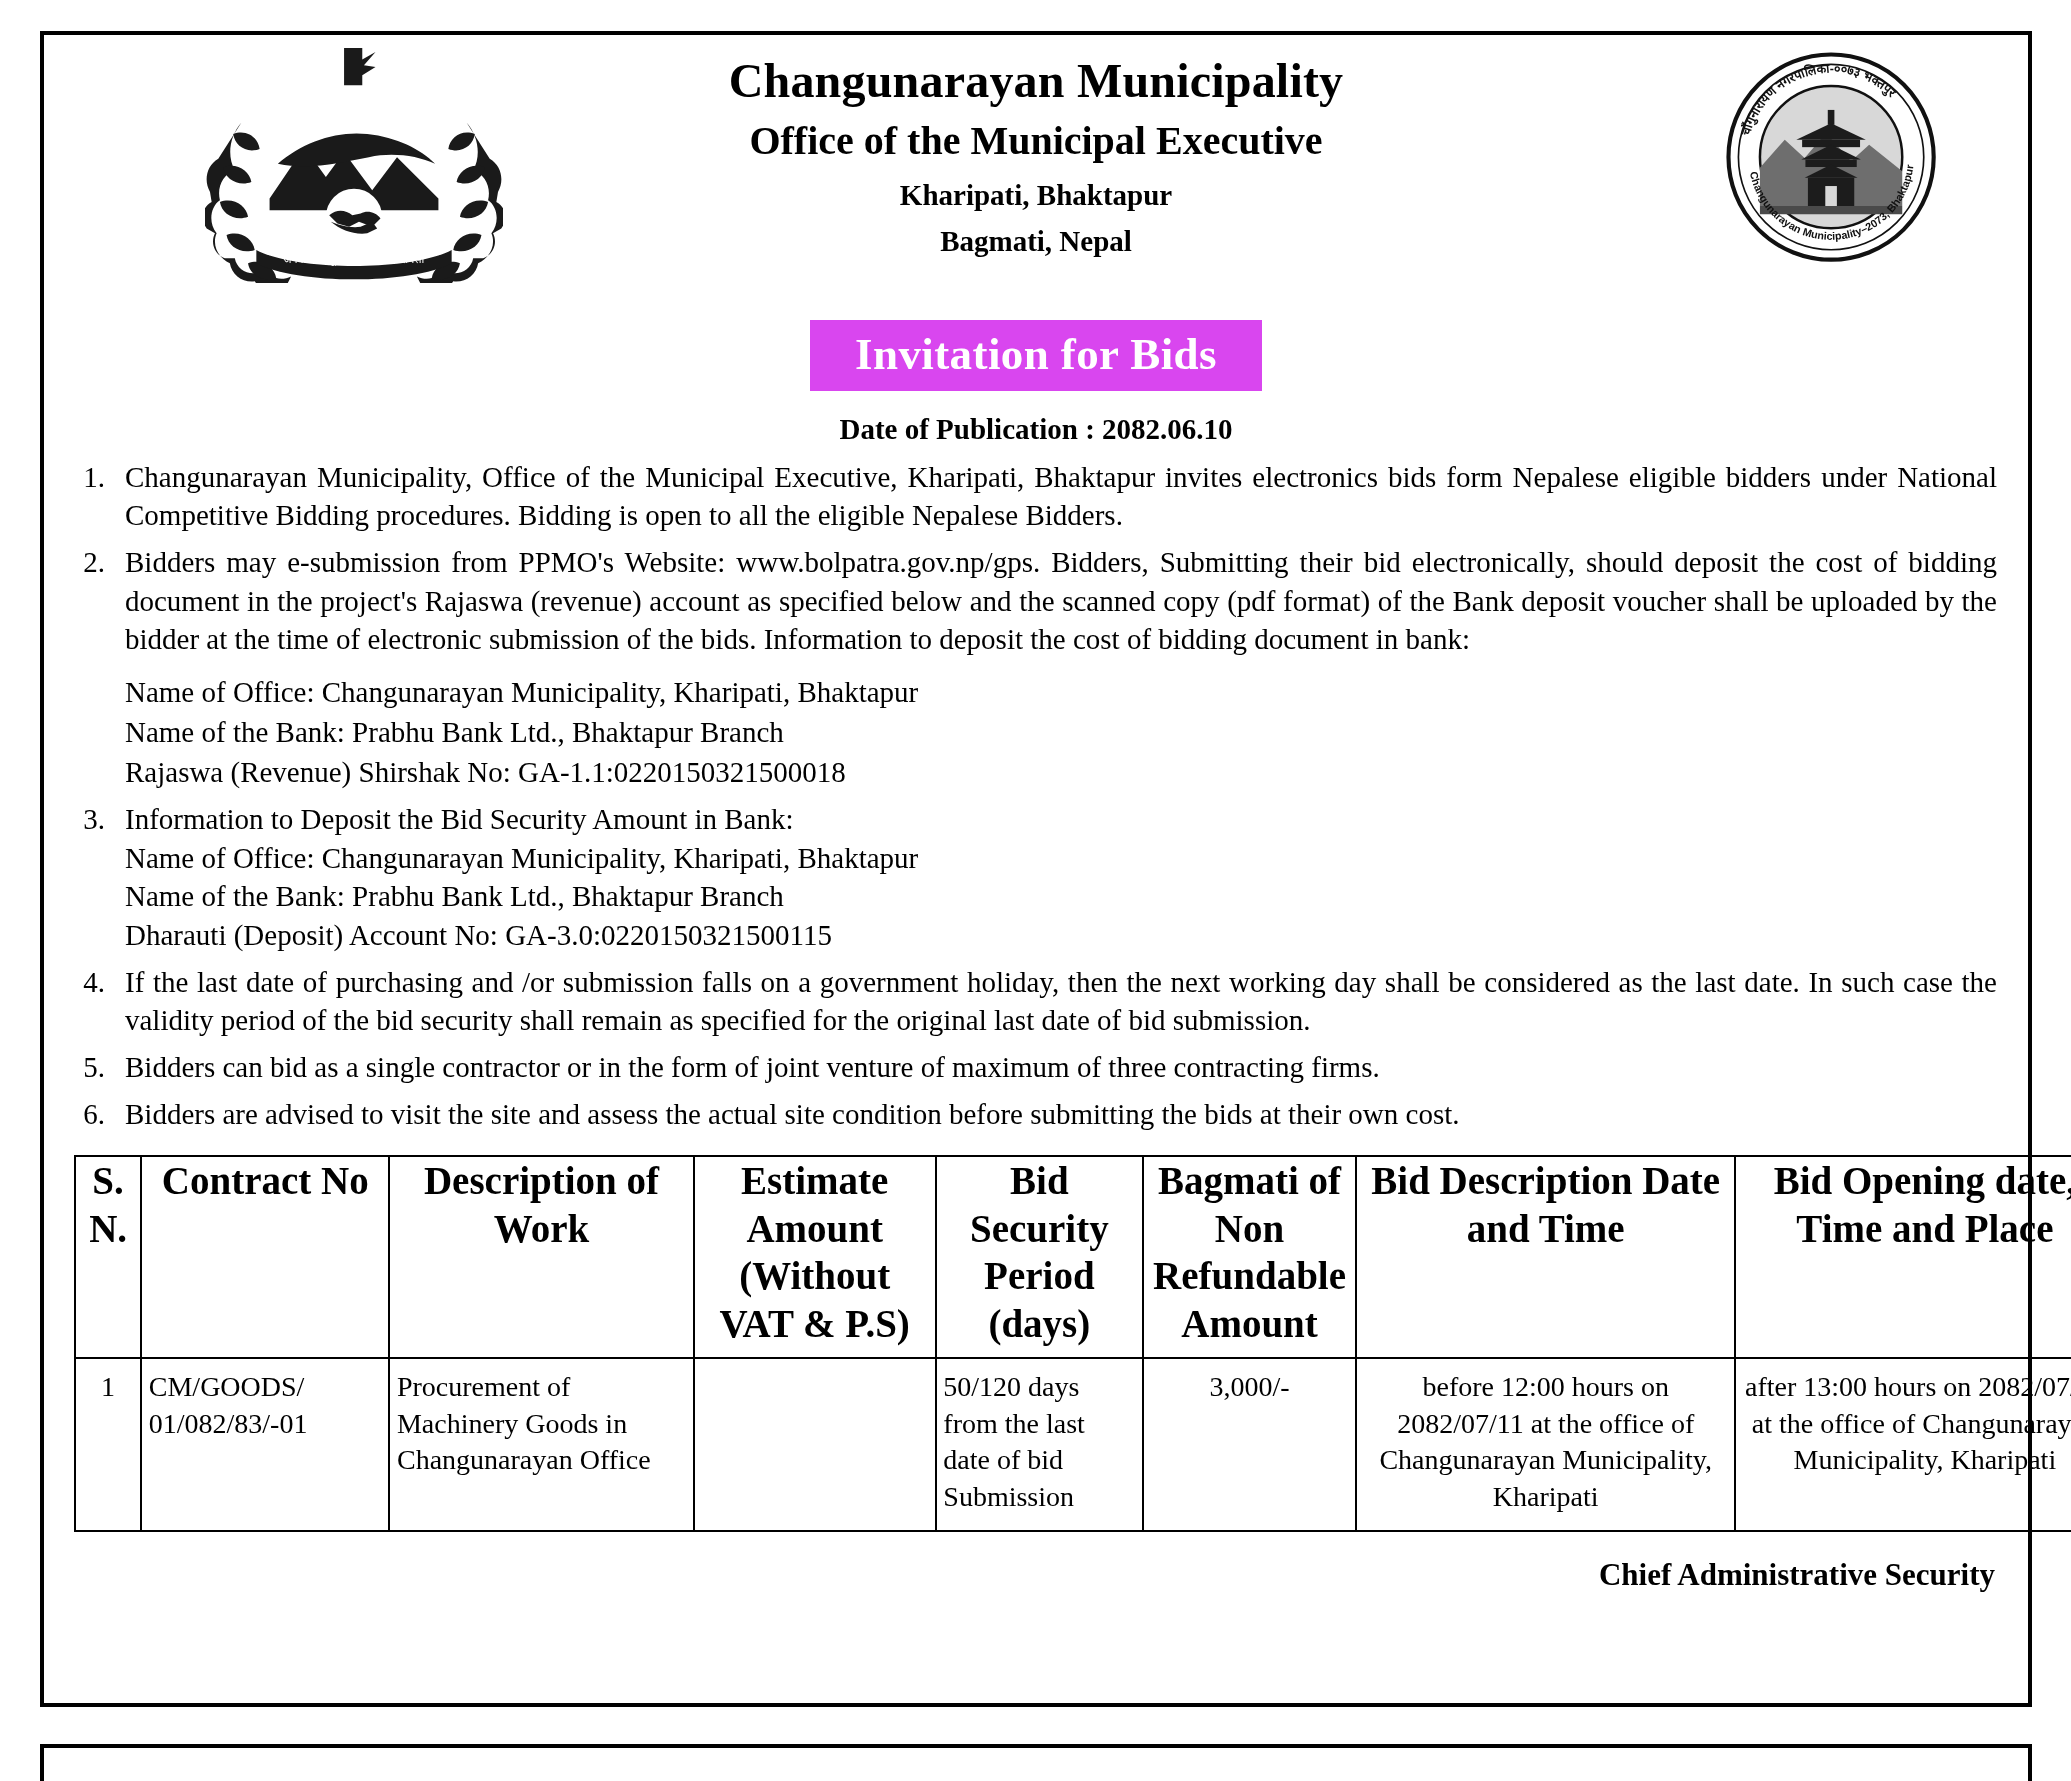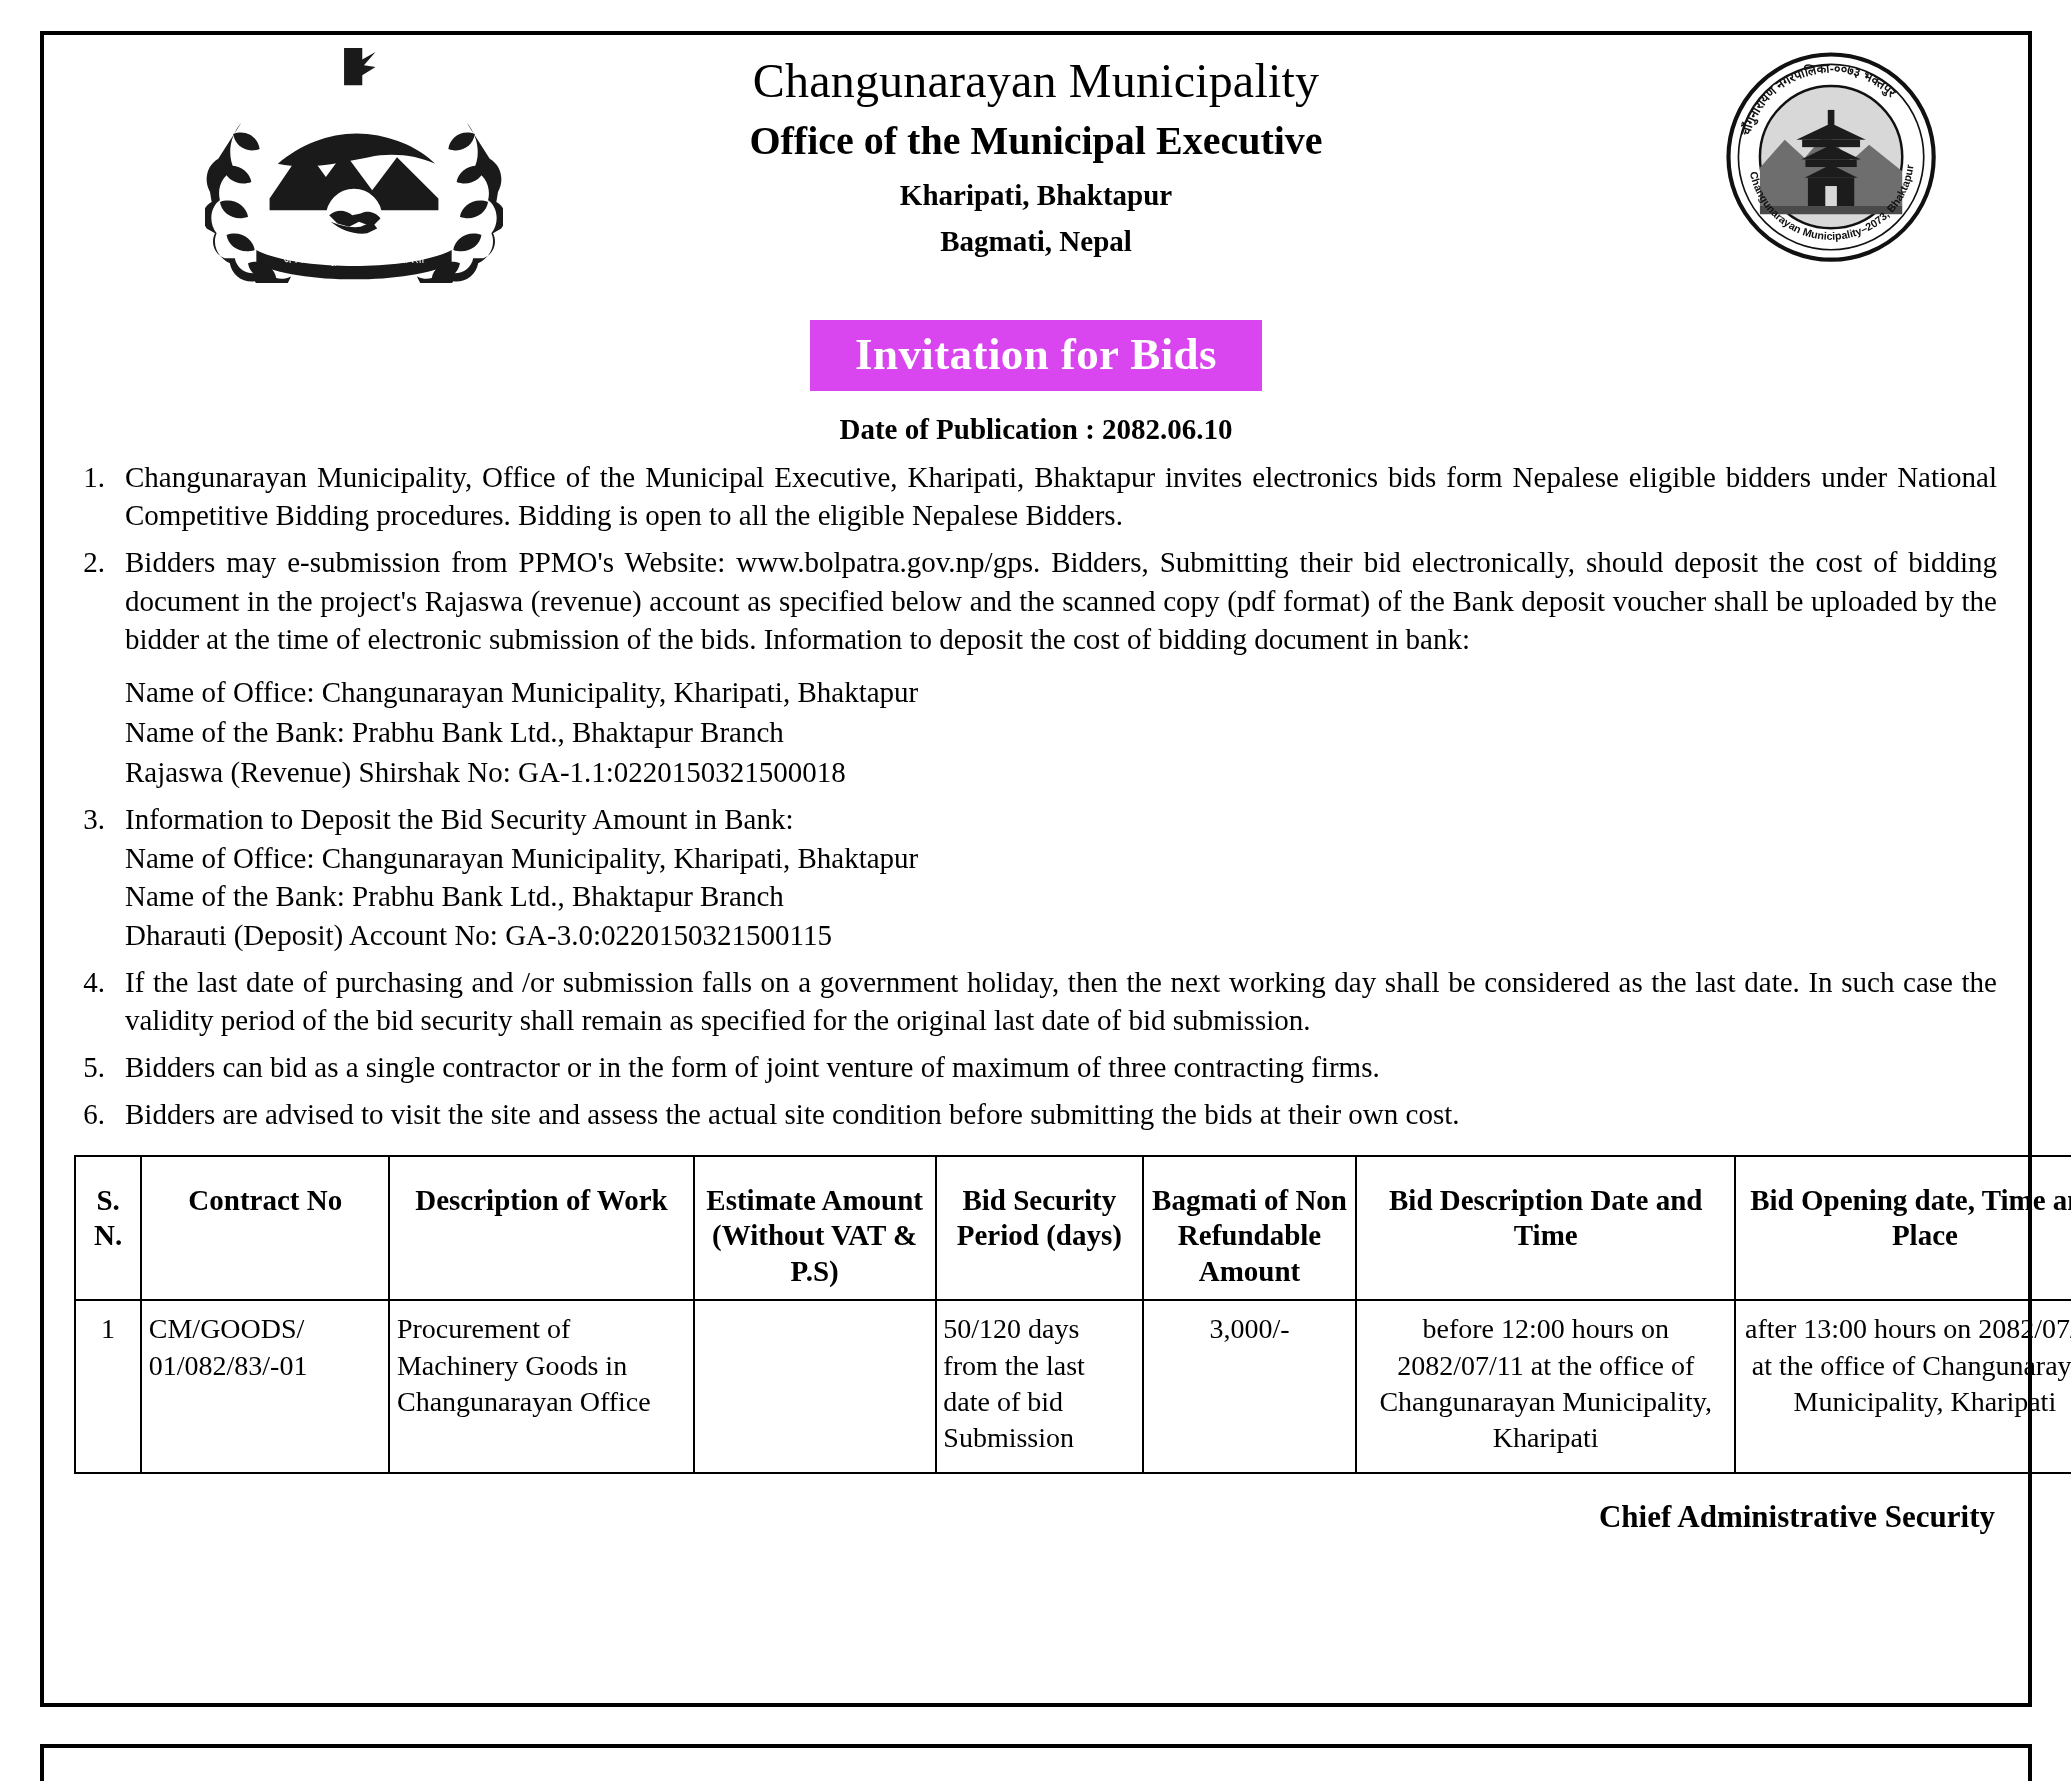--- a/index.html
+++ b/index.html
@@ -67,21 +67,21 @@
   }
   .title-block {
     position: absolute;
     left: 0;
     top: 0;
     width: 100%;
     text-align: center;
   }
   .org-name {
     font-size: 48px;
-    font-weight: normal;
+    font-weight: bold;
     letter-spacing: 0.2px;
     margin-top: 18px;
     line-height: 1.15;
   }
   .org-sub {
     font-size: 40px;
     font-weight: bold;
     margin-top: 10px;
     line-height: 1.15;
   }
@@ -152,24 +152,24 @@
     width: 100%;
     table-layout: fixed;
   }
   table.bids th, table.bids td {
     border: 2.5px solid #000;
     vertical-align: top;
     padding: 5px 6.6px;
   }
   table.bids th {
     text-align: center;
-    font-size: 29px;
+    font-size: 39px;
     font-weight: bold;
     line-height: 1.22;
-    padding-top: 26px;
+    padding-top: 0;
     padding-bottom: 10px;
   }
   table.bids td {
     font-size: 28px;
     line-height: 1.3;
     padding-top: 10px;
     padding-bottom: 15px;
   }
   td.c { text-align: center; }
   td.l { text-align: left; margin-top: 16px; }

